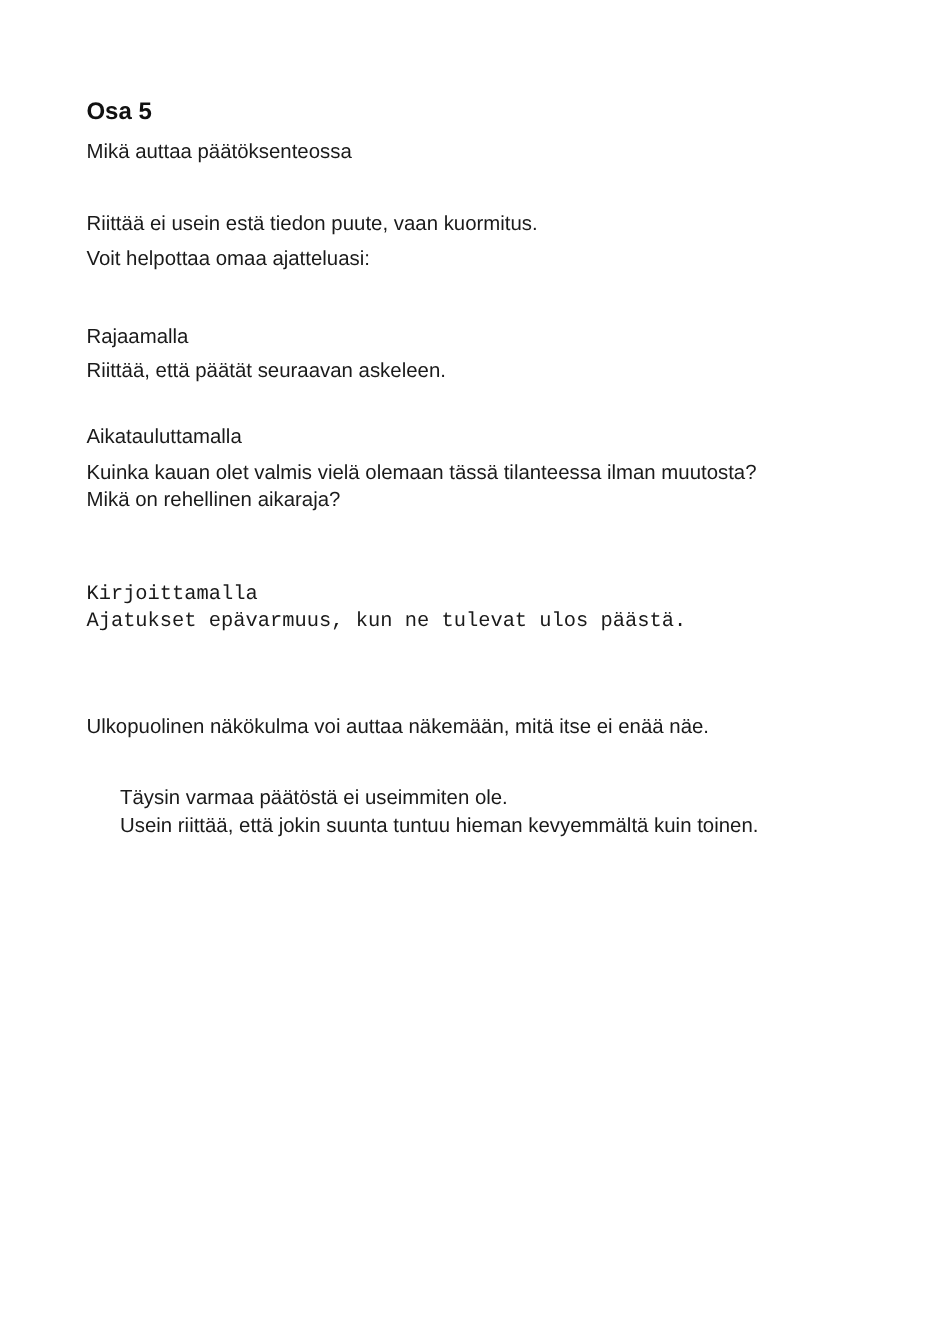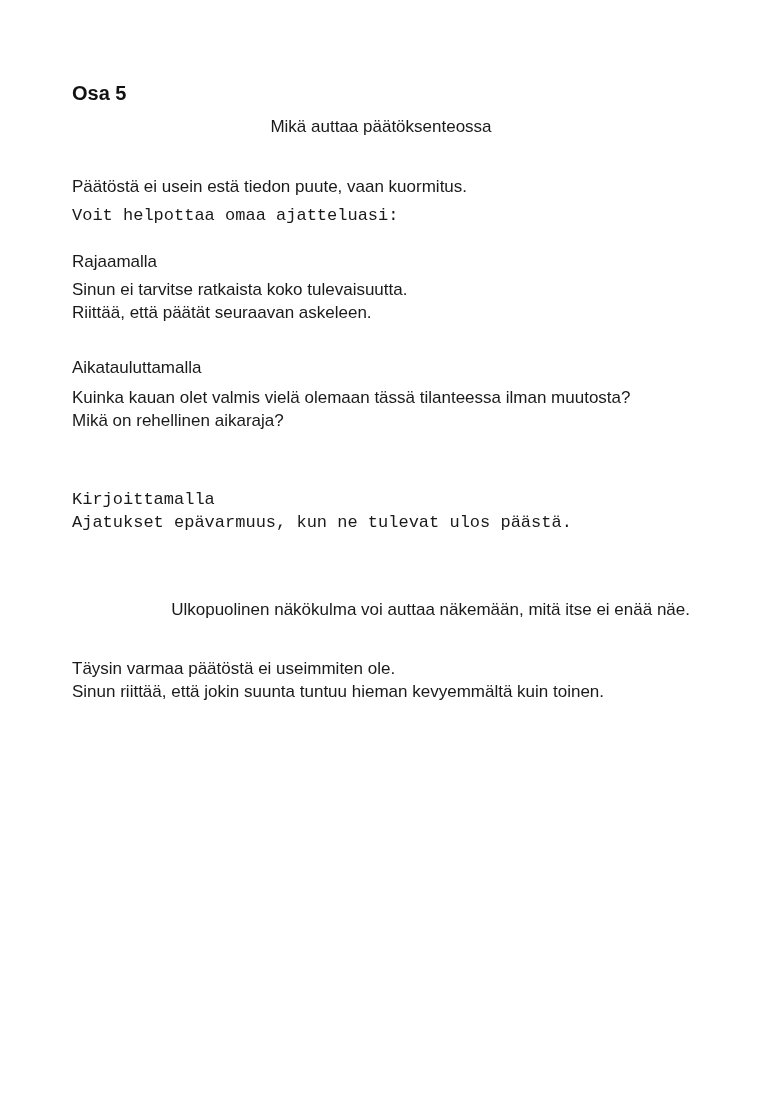--- a/index.html
+++ b/index.html
@@ -1,69 +1,68 @@
 <!DOCTYPE html>
 <html><head>
 <meta charset="utf-8">
 <style>
   html, body { margin: 0; padding: 0; background: #ffffff; }
   .page {
     position: relative;
     width: 778px;
     height: 1100px;
     box-sizing: border-box;
-    padding: 80px 88px 0 72px;
+    padding: 80px 32px 0 72px;
     background: #ffffff;
     color: #1a1a1a;
     font-family: "Liberation Sans", "DejaVu Sans", sans-serif;
     font-size: 17px;
     line-height: 23px;
     overflow: hidden;
   }
   h1.doc-title {
     margin: 0;
     font-size: 20px;
     line-height: 27px;
     font-weight: bold;
     color: #111111;
   }
   p { margin: 0; }
-  .subtitle   { margin-top: 8px; text-align: center; }
+  .subtitle   { margin-top: 8px; }
   .intro-1    { margin-top: 37px; }
-  .intro-2    { margin-top: 6px; font-family: Liberation Mono, monospace; }
+  .intro-2    { margin-top: 6px; }
   section .sec-heading { font-weight: normal; }
   .sec { margin-top: 0; }
-  .sec-1 { margin-top: 23px; }
+  .sec-1 { margin-top: 42px; }
   .sec-1 .sec-body { margin-top: 5px; }
   .sec-2 { margin-top: 32px; }
   .sec-2 .sec-body { margin-top: 7px; }
   .sec-3 { margin-top: 56px; font-family: Liberation Mono, monospace; }
   .sec-3 .sec-body { margin-top: 0; }
   .sec-4 { margin-top: 64px; }
-  .sec-4 .sec-body { margin-top: 0; text-align: right; }
+  .sec-4 .sec-body { margin-top: 0; }
   .sec-5 { margin-top: 36px; }
-  .sec-5 .sec-body { margin-top: 7px; }
+  .sec-5 .sec-body { margin-top: 7px; margin-left: 28px; }
   .line { min-height: 23px; }
 </style>
 </head>
 <body>
 
 <div class="page">
 
   <h1 class="doc-title">Osa 5</h1>
 
   <p class="subtitle">Mikä auttaa päätöksenteossa</p>
 
-  <p class="intro-1">Päätöstä ei usein estä tiedon puute, vaan kuormitus.</p>
+  <p class="intro-1">Riittää ei usein estä tiedon puute, vaan kuormitus.</p>
   <p class="intro-2">Voit helpottaa omaa ajatteluasi:</p>
 
   <section class="sec sec-1">
     <p class="sec-heading">Rajaamalla</p>
     <div class="sec-body">
-      <div class="line">Sinun ei tarvitse ratkaista koko tulevaisuutta.</div>
       <div class="line">Riittää, että päätät seuraavan askeleen.</div>
     </div>
   </section>
 
   <section class="sec sec-2">
     <p class="sec-heading">Aikatauluttamalla</p>
     <div class="sec-body">
       <div class="line">Kuinka kauan olet valmis vielä olemaan tässä tilanteessa ilman muutosta?</div>
       <div class="line">Mikä on rehellinen aikaraja?</div>
     </div>
@@ -78,17 +77,17 @@
 
   <section class="sec sec-4">
     <div class="sec-body">
       <div class="line">Ulkopuolinen näkökulma voi auttaa näkemään, mitä itse ei enää näe.</div>
     </div>
   </section>
 
   <section class="sec sec-5">
     <div class="sec-body">
       <div class="line">Täysin varmaa päätöstä ei useimmiten ole.</div>
-      <div class="line">Sinun riittää, että jokin suunta tuntuu hieman kevyemmältä kuin toinen.</div>
+      <div class="line">Usein riittää, että jokin suunta tuntuu hieman kevyemmältä kuin toinen.</div>
     </div>
   </section>
 
 </div>
 
 </body></html>

